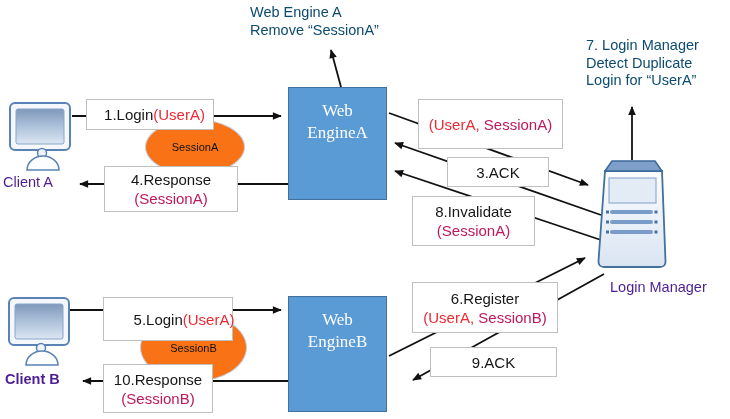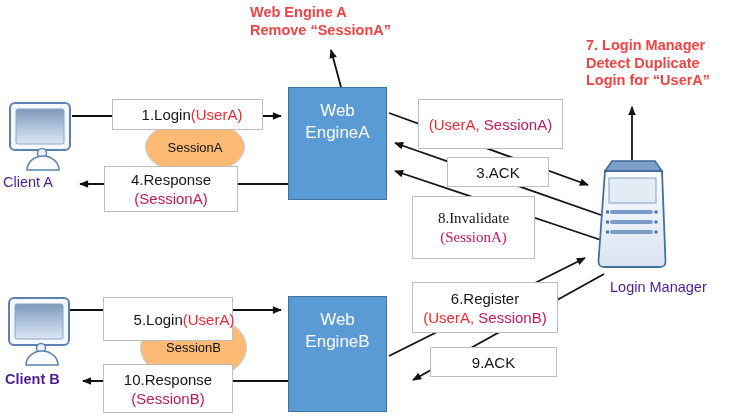--- a/index.html
+++ b/index.html
@@ -2,39 +2,38 @@
 <html><head>
 <meta charset="utf-8">
 <style>
   html,body { margin:0; padding:0; background:#fff; }
   .stage {
     position:relative; width:730px; height:419px; background:#ffffff;
     font-family:"Liberation Sans", sans-serif; overflow:hidden;
   }
   svg.layer { position:absolute; left:0; top:0; z-index:1; }
   .session {
-    position:absolute; background:#fdba74; border:1px solid #c2d2e8; border-radius:50%;
+    position:absolute; background:#f97316; border:1px solid #c2d2e8; border-radius:50%;
     display:flex; align-items:center; justify-content:center;
-    font-size:13px; color:#111; z-index:2;
+    font-size:11px; color:#111; z-index:2;
   }
   .msgbox {
     position:absolute; background:#ffffff; border:1px solid #bfbfbf; box-sizing:border-box;
     display:flex; flex-direction:column; align-items:center; justify-content:center;
     font-size:15px; line-height:19px; color:#161616; text-align:center; z-index:3;
   }
   .engine {
     position:absolute; width:99px; box-sizing:border-box; background:#5B9BD5;
     border:1.5px solid #41719C; color:#ffffff; text-align:center;
     font-size:17px; line-height:22px; padding-top:12px; z-index:3;
   }
-  .engine span { display:block; }
+  .engine span { display:block;font-family:Liberation Serif, serif; }
   .note {
-    position:absolute; font-size:14.5px; line-height:17.5px; color:#ef4444; z-index:4;
+    position:absolute; font-size:14.5px; line-height:17.5px; color:#0c4a6e; z-index:4;
     white-space:nowrap;
-    font-weight:bold;
   }
   .nodelabel { position:absolute; font-size:14.5px; color:#4c1d95; z-index:4; white-space:nowrap; }
   .red  { color:#ea2a33; }
   .blue { color:#be185d; }
   .note span { display:block; }
 </style>
 </head>
 <body>
 
 <div class="stage">
@@ -103,56 +102,56 @@
     </g>
   </svg>
 
   <div class="session" style="left:145px; top:119px; width:98px; height:54px;">
     <span>SessionA</span>
   </div>
   <div class="session" style="left:140px; top:313px; width:105px; height:67px;">
     <span>SessionB</span>
   </div>
 
-  <div class="msgbox" style="left:112px; top:99px; width:151px; height:31px;padding-left:9px;">
+  <div class="msgbox" style="left:86px; top:99px; width:128px; height:31px;padding-left:9px;">
     <div><span>1.Login</span><span class="red">(UserA)</span></div>
   </div>
 
   <div class="msgbox" style="left:104px; top:166px; width:134px; height:46px;">
     <div>4.Response</div>
     <div class="blue">(SessionA)</div>
   </div>
 
   <div class="msgbox" style="left:418px; top:99px; width:145px; height:50px;">
     <div><span class="red">(UserA,</span><span class="blue"> SessionA)</span></div>
   </div>
 
   <div class="msgbox" style="left:447px; top:157px; width:102px; height:30px;">
     <div>3.ACK</div>
   </div>
 
-  <div class="msgbox" style="left:412px; top:196px; width:123px; height:63px;font-family:Liberation Serif, serif;">
+  <div class="msgbox" style="left:412px; top:196px; width:123px; height:50px;">
     <div>8.Invalidate</div>
     <div class="blue">(SessionA)</div>
   </div>
 
   <div class="msgbox" style="left:412px; top:282px; width:146px; height:51px;">
     <div>6.Register</div>
     <div><span class="red">(UserA,</span><span class="blue"> SessionB)</span></div>
   </div>
 
   <div class="msgbox" style="left:430px; top:347px; width:127px; height:30px;align-items:center;">
     <div>9.ACK</div>
   </div>
 
   <div class="msgbox" style="left:103px; top:297px; width:130px; height:44px;padding-left:32px;">
     <div><span>5.Login</span><span class="red">(UserA)</span></div>
   </div>
 
-  <div class="msgbox" style="left:103px; top:364px; width:130px; height:49px;">
+  <div class="msgbox" style="left:103px; top:364px; width:110px; height:49px;">
     <div>10.Response</div>
     <div class="blue">(SessionB)</div>
   </div>
 
   <div class="engine" style="left:288px; top:87px; height:113px;">
     <span>Web</span>
     <span>EngineA</span>
   </div>
   <div class="engine" style="left:288px; top:296px; height:116px;">
     <span>Web</span>

